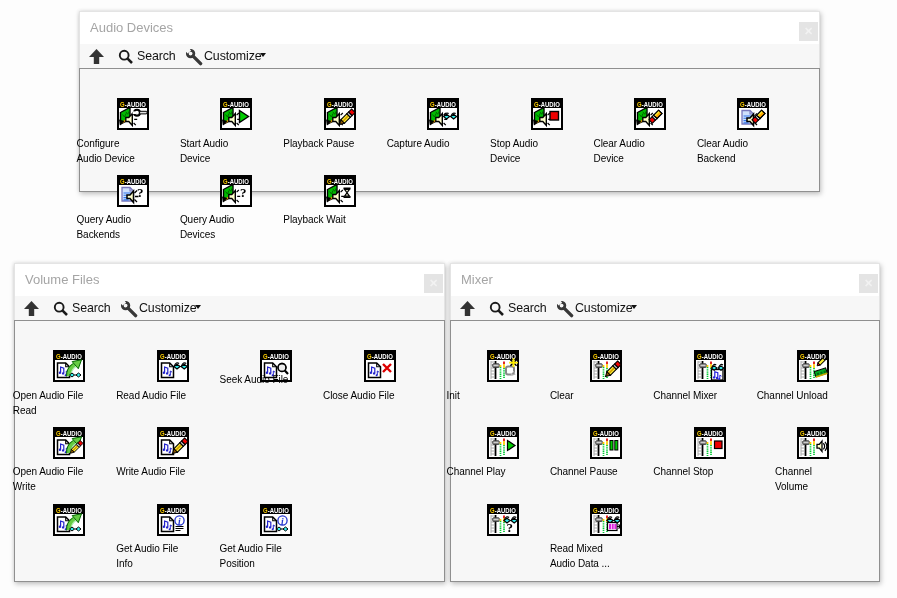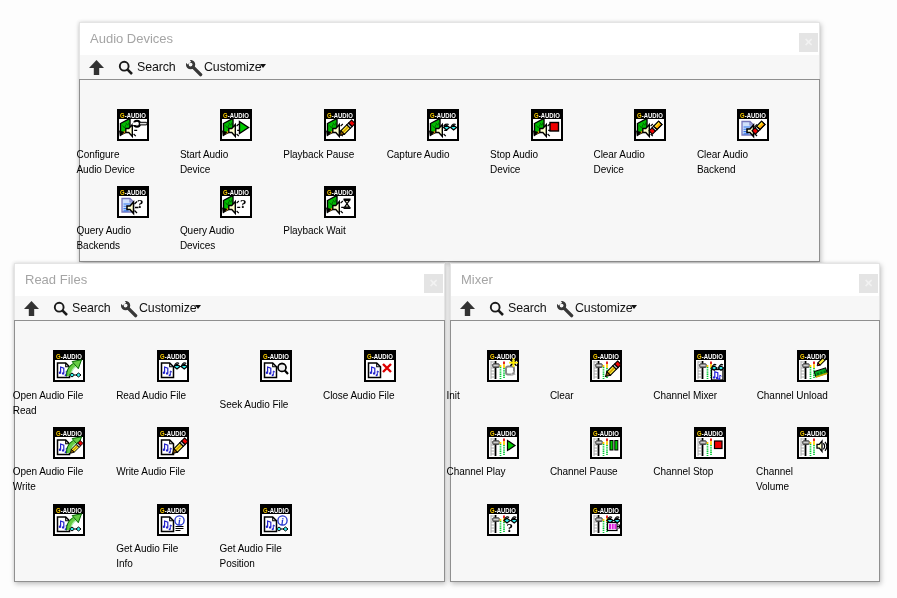--- a/index.html
+++ b/index.html
@@ -17,21 +17,21 @@
 .wr  { position:absolute; left:106px; top:5px; }
 .ct  { position:absolute; left:124px; }
 .btxt { top:4.5px; font-size:12.4px; color:#111; letter-spacing:-0.1px; }
 .dar { position:absolute; left:179.5px; top:9px; width:0; height:0; border-left:3.8px solid transparent; border-right:3.8px solid transparent; border-top:4.8px solid #111; }
 .cont { position:absolute; left:-1px; top:56px; right:-1px; bottom:-1px; background:#f7f7f7;
   border:1px solid #8f8f8f; }
 .ic { position:absolute; width:32px; height:32px; }
 .lb { position:absolute; width:113px; text-align:left; font-size:10px; line-height:15px; color:#000; letter-spacing:-0.05px; }
 </style></head>
 <body>
-<div class="win" style="left:79px;top:22px;width:741px;height:240px">
+<div class="win" style="left:79px;top:11px;width:741px;height:181px">
     <div class="tb">
       <span class="ttl">Audio Devices</span>
       <div class="cls">✕</div>
     </div>
     <div class="bar">
       <svg class="up" width="15" height="15" viewBox="0 0 15 15">
         <path d="M7.5 0 L15 8 H10.2 V15 H4.8 V8 H0 Z" fill="#333"></path>
       </svg>
       <svg class="mag" width="16" height="16" viewBox="0 0 16 16">
         <circle cx="6.2" cy="6.2" r="4.4" fill="none" stroke="#1a1a1a" stroke-width="1.9"></circle>
@@ -204,21 +204,21 @@
         <g>
           <rect x="19.5" y="12.5" width="7" height="1.8" fill="#000"></rect>
           <rect x="19.5" y="21.2" width="7" height="1.8" fill="#000"></rect>
           <path d="M20.5 14.3 h5 l-5 6.9 h5 z" fill="#e8e8cc" stroke="#000" stroke-width="1.2"></path>
         </g>
       </svg></div>
     <div class="lb" style="left:203.3px;top:200.0px">Playback Wait</div>
   </div>
 <div class="win" style="left:14px;top:263px;width:431px;height:319px">
     <div class="tb">
-      <span class="ttl">Read Files</span>
+      <span class="ttl">Volume Files</span>
       <div class="cls">✕</div>
     </div>
     <div class="bar">
       <svg class="up" width="15" height="15" viewBox="0 0 15 15">
         <path d="M7.5 0 L15 8 H10.2 V15 H4.8 V8 H0 Z" fill="#333"></path>
       </svg>
       <svg class="mag" width="16" height="16" viewBox="0 0 16 16">
         <circle cx="6.2" cy="6.2" r="4.4" fill="none" stroke="#1a1a1a" stroke-width="1.9"></circle>
         <line x1="9.6" y1="9.6" x2="14" y2="14" stroke="#1a1a1a" stroke-width="2.6"></line>
       </svg>
@@ -286,21 +286,21 @@
         <circle cx="6.9" cy="22.8" r="1.2" fill="#2222cc"></circle>
         <circle cx="10.1" cy="23.4" r="1.2" fill="#2222cc"></circle>
         <path d="M13.3 25.2 v-4.2 l1.8 1.2" stroke="#2222cc" stroke-width="1" fill="none"></path>
         <circle cx="12.6" cy="25.3" r="1" fill="#2222cc"></circle>
         <g stroke="#000" stroke-width="1.3" fill="none">
           <circle cx="22" cy="17.5" r="4" fill="#eee"></circle>
           <circle cx="22" cy="17.5" r="4"></circle>
           <line x1="24.8" y1="20.5" x2="28" y2="24" stroke-width="2.2"></line>
         </g>
       </svg></div>
-    <div class="lb" style="left:204.6px;top:133px">Seek Audio File</div>
+    <div class="lb" style="left:204.6px;top:108px">Seek Audio File</div>
     <div class="ic" style="left:348.5px;top:86.0px"><svg width="32" height="32" viewBox="0 0 32 32">
         <rect x="0" y="0" width="32" height="32" fill="#000"></rect>
         <rect x="2" y="10" width="28" height="20" fill="#fff"></rect>
         <text x="3.1" y="8.7" font-family="Liberation Sans, sans-serif" font-size="7.6" font-weight="bold" textLength="25.8" lengthAdjust="spacingAndGlyphs"><tspan fill="#ffd000">G</tspan><tspan fill="#fff">-AUDIO</tspan></text>
         <path d="M4.5 13 h8.2 l3.8 3.8 v10.7 h-12 z" fill="#fff" stroke="#000" stroke-width="1.5"></path>
         <path d="M12.7 13 v3.8 h3.8" fill="none" stroke="#000" stroke-width="1.1"></path>
         <path d="M7.6 22.6 v-5.6 l3.2 1.1 v5" stroke="#2222cc" stroke-width="1.2" fill="none"></path>
         <circle cx="6.9" cy="22.8" r="1.2" fill="#2222cc"></circle>
         <circle cx="10.1" cy="23.4" r="1.2" fill="#2222cc"></circle>
         <path d="M13.3 25.2 v-4.2 l1.8 1.2" stroke="#2222cc" stroke-width="1" fill="none"></path>
@@ -601,21 +601,21 @@
         <rect x="5.7" y="13.7" width="6.6" height="3.8" rx="1" fill="#808080" stroke="#333" stroke-width="0.8"></rect>
         <rect x="6.5" y="14.8" width="5" height="1.2" fill="#ccc"></rect>
         <line x1="13.5" y1="17" x2="13.5" y2="29" stroke="#00cc33" stroke-width="1.7" stroke-dasharray="1.3,0.9"></line>
         <line x1="13.5" y1="15" x2="13.5" y2="17" stroke="#ffcc00" stroke-width="1.7"></line>
         <line x1="17" y1="18" x2="17" y2="29" stroke="#00cc33" stroke-width="1.7" stroke-dasharray="1.3,0.9"></line>
         <line x1="17" y1="14" x2="17" y2="18" stroke="#ffcc00" stroke-width="1.7"></line>
         <line x1="17" y1="11.5" x2="17" y2="14" stroke="#dd0000" stroke-width="1.7"></line>
         <polygon points="20,17.3 22.3,17.3 25,14 25,24.5 22.3,21.2 20,21.2" fill="#ffffcc" stroke="#000" stroke-width="1.3"></polygon>
         <path d="M26.3 16.2 a4.3 4.3 0 0 1 0 6.2 M28 14.8 a6.5 6.5 0 0 1 0 9" stroke="#000" stroke-width="1.2" fill="none"></path>
       </svg></div>
-    <div class="lb" style="left:305px;top:200.0px">Channel<br>Volume</div>
+    <div class="lb" style="left:324px;top:200.0px">Channel<br>Volume</div>
     <div class="ic" style="left:36.0px;top:239.5px"><svg width="32" height="32" viewBox="0 0 32 32">
         <rect x="0" y="0" width="32" height="32" fill="#000"></rect>
         <rect x="2" y="10" width="28" height="20" fill="#fff"></rect>
         <text x="3.1" y="8.7" font-family="Liberation Sans, sans-serif" font-size="7.6" font-weight="bold" textLength="25.8" lengthAdjust="spacingAndGlyphs"><tspan fill="#ffd000">G</tspan><tspan fill="#fff">-AUDIO</tspan></text>
         <path d="M4 11 v18 M4 12 h3 M4 15 h3 M4 18 h3 M4 21 h3 M4 24 h3 M4 27 h3" stroke="#aaa" stroke-width="1" fill="none"></path>
         <line x1="8.5" y1="11" x2="8.5" y2="29" stroke="#000" stroke-width="1.8"></line>
         <rect x="5.7" y="13.7" width="6.6" height="3.8" rx="1" fill="#808080" stroke="#333" stroke-width="0.8"></rect>
         <rect x="6.5" y="14.8" width="5" height="1.2" fill="#ccc"></rect>
         <line x1="13.5" y1="17" x2="13.5" y2="29" stroke="#00cc33" stroke-width="1.7" stroke-dasharray="1.3,0.9"></line>
         <line x1="13.5" y1="15" x2="13.5" y2="17" stroke="#ffcc00" stroke-width="1.7"></line>
@@ -652,12 +652,13 @@
         <g>
           <rect x="17.5" y="18.5" width="9.5" height="8" fill="#fff" stroke="#000" stroke-width="1.2"></rect>
           <g fill="#dd22dd">
             <rect x="19" y="19.8" width="2" height="5.4"></rect>
             <rect x="21.7" y="19.8" width="2" height="5.4"></rect>
             <rect x="24.4" y="19.8" width="2" height="5.4"></rect>
           </g>
           <path d="M27 22.5 h3.5 m-2 -2 l2.3 2 -2.3 2" stroke="#000" stroke-width="1.2" fill="none"></path>
         </g>
       </svg></div>
+    <div class="lb" style="left:98.9px;top:277.0px">Read Mixed<br>Audio Data ...</div>
   </div>
 </body></html>

